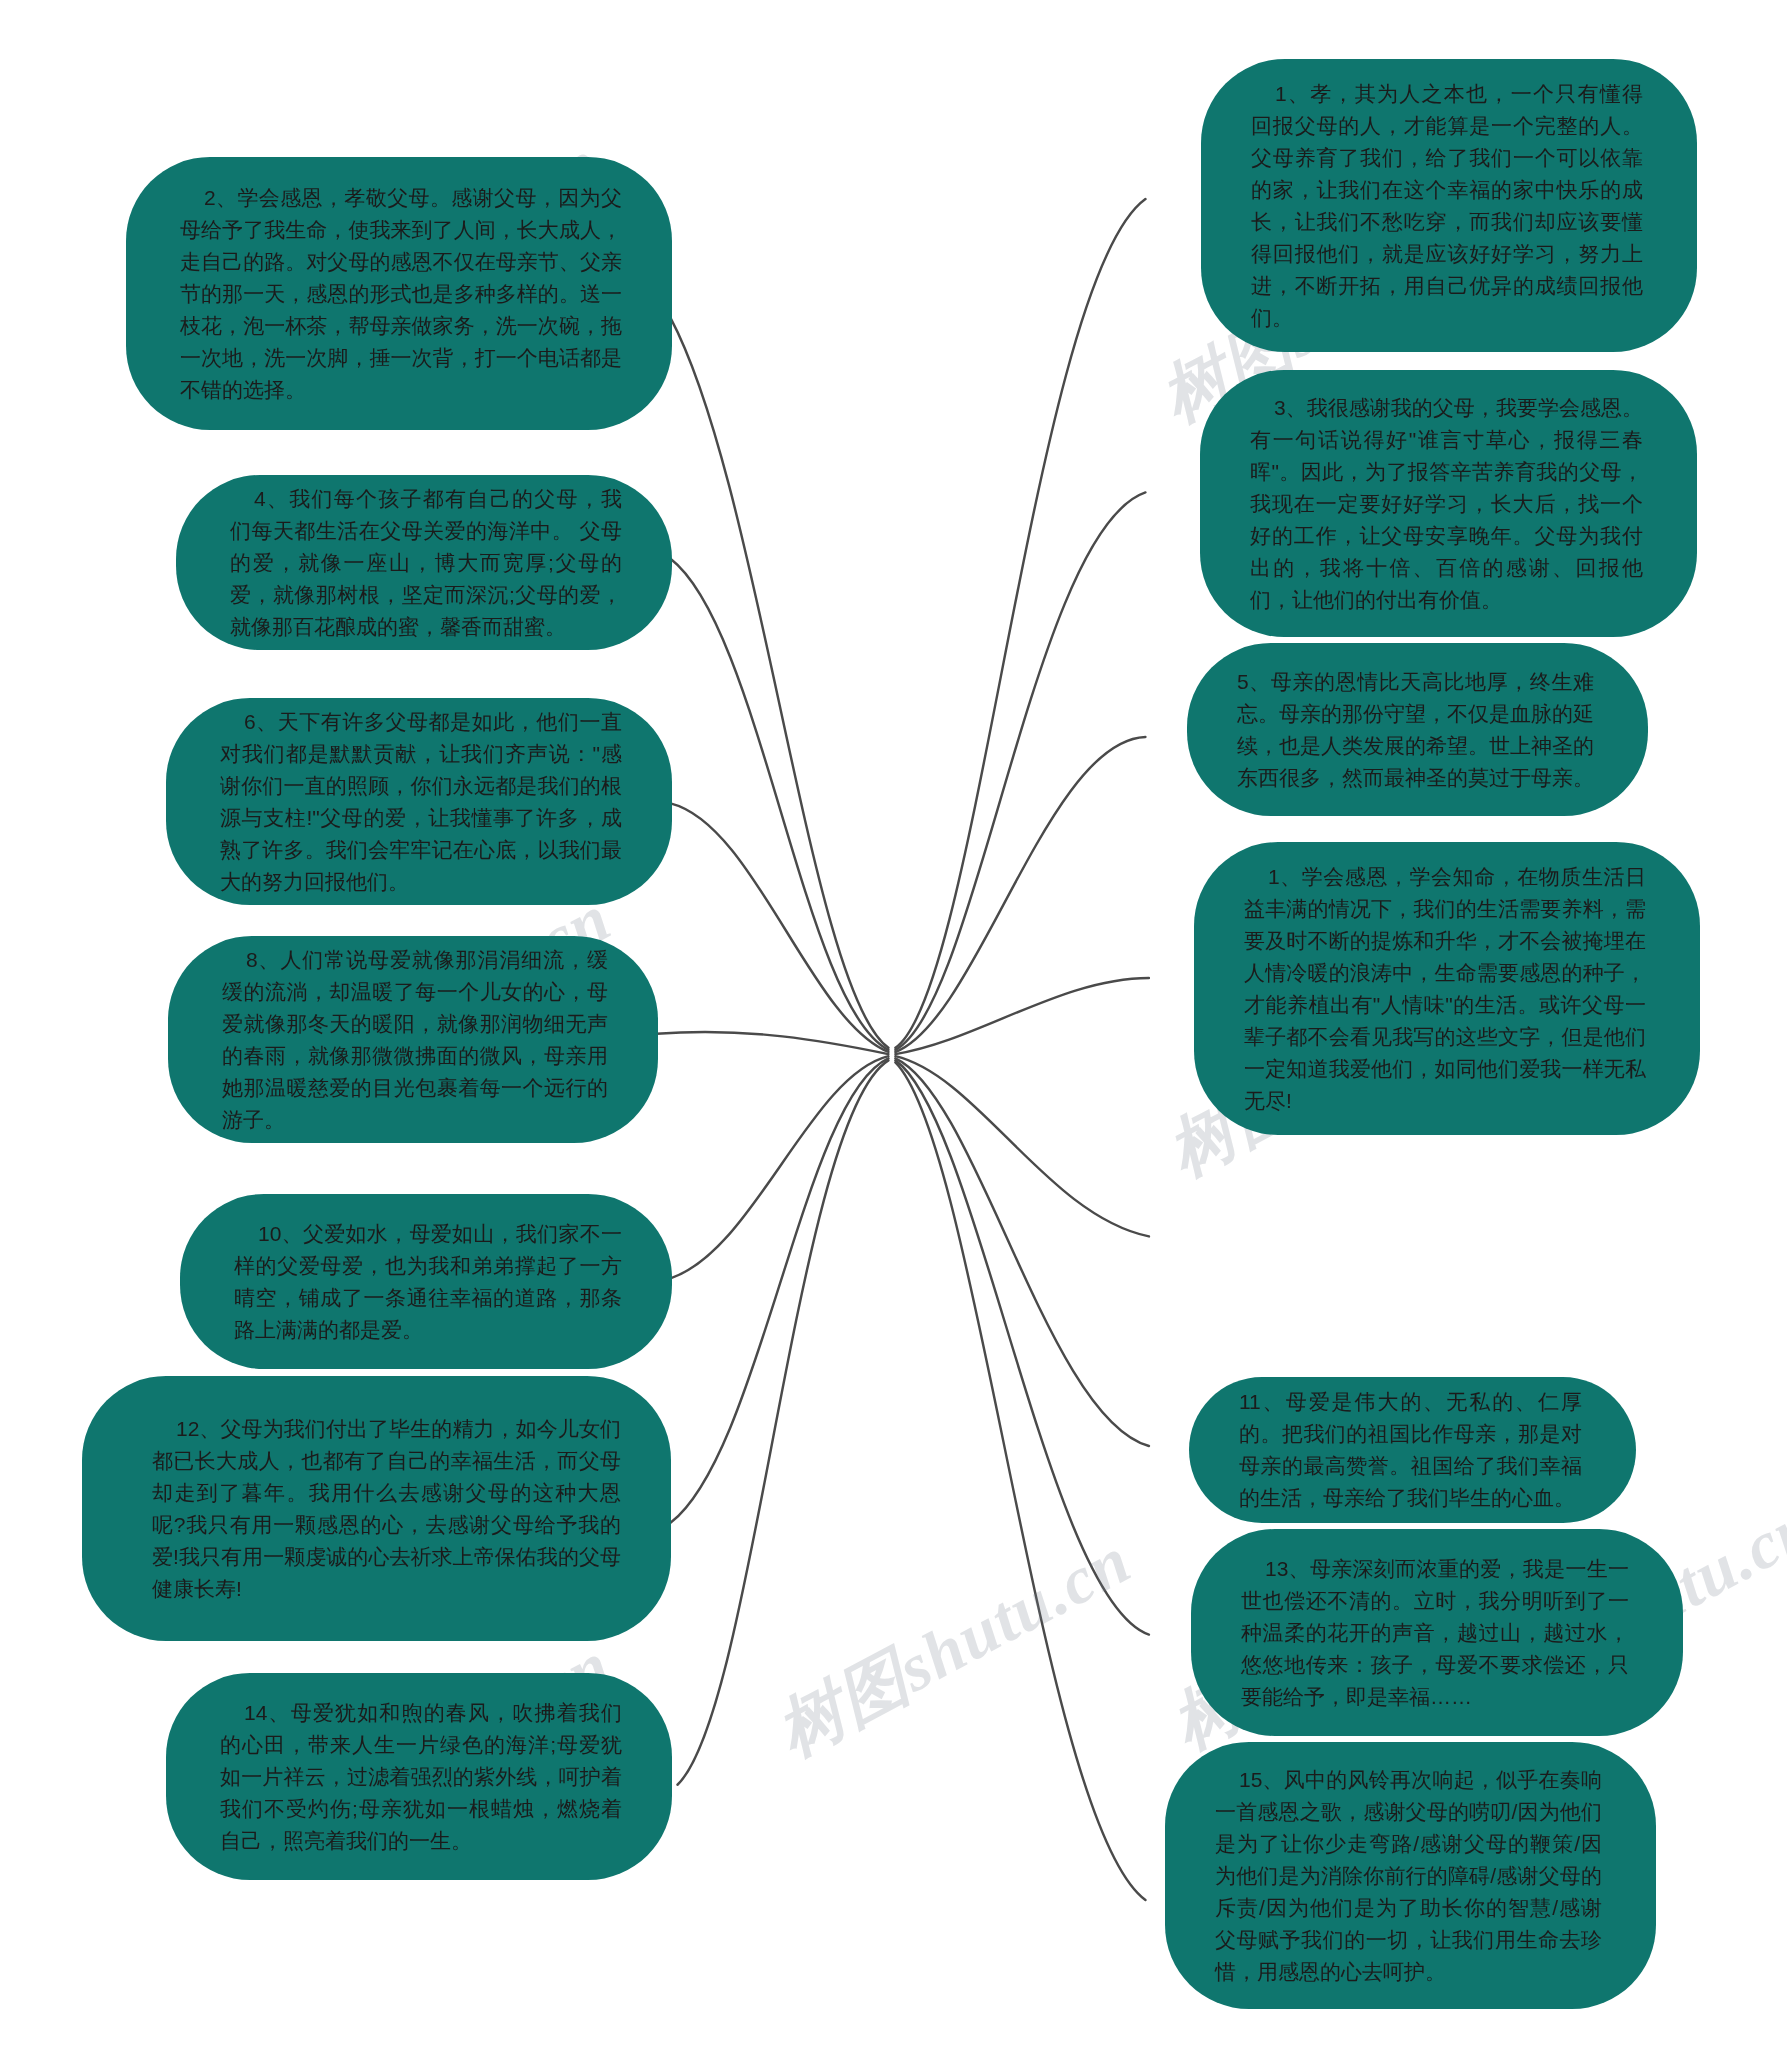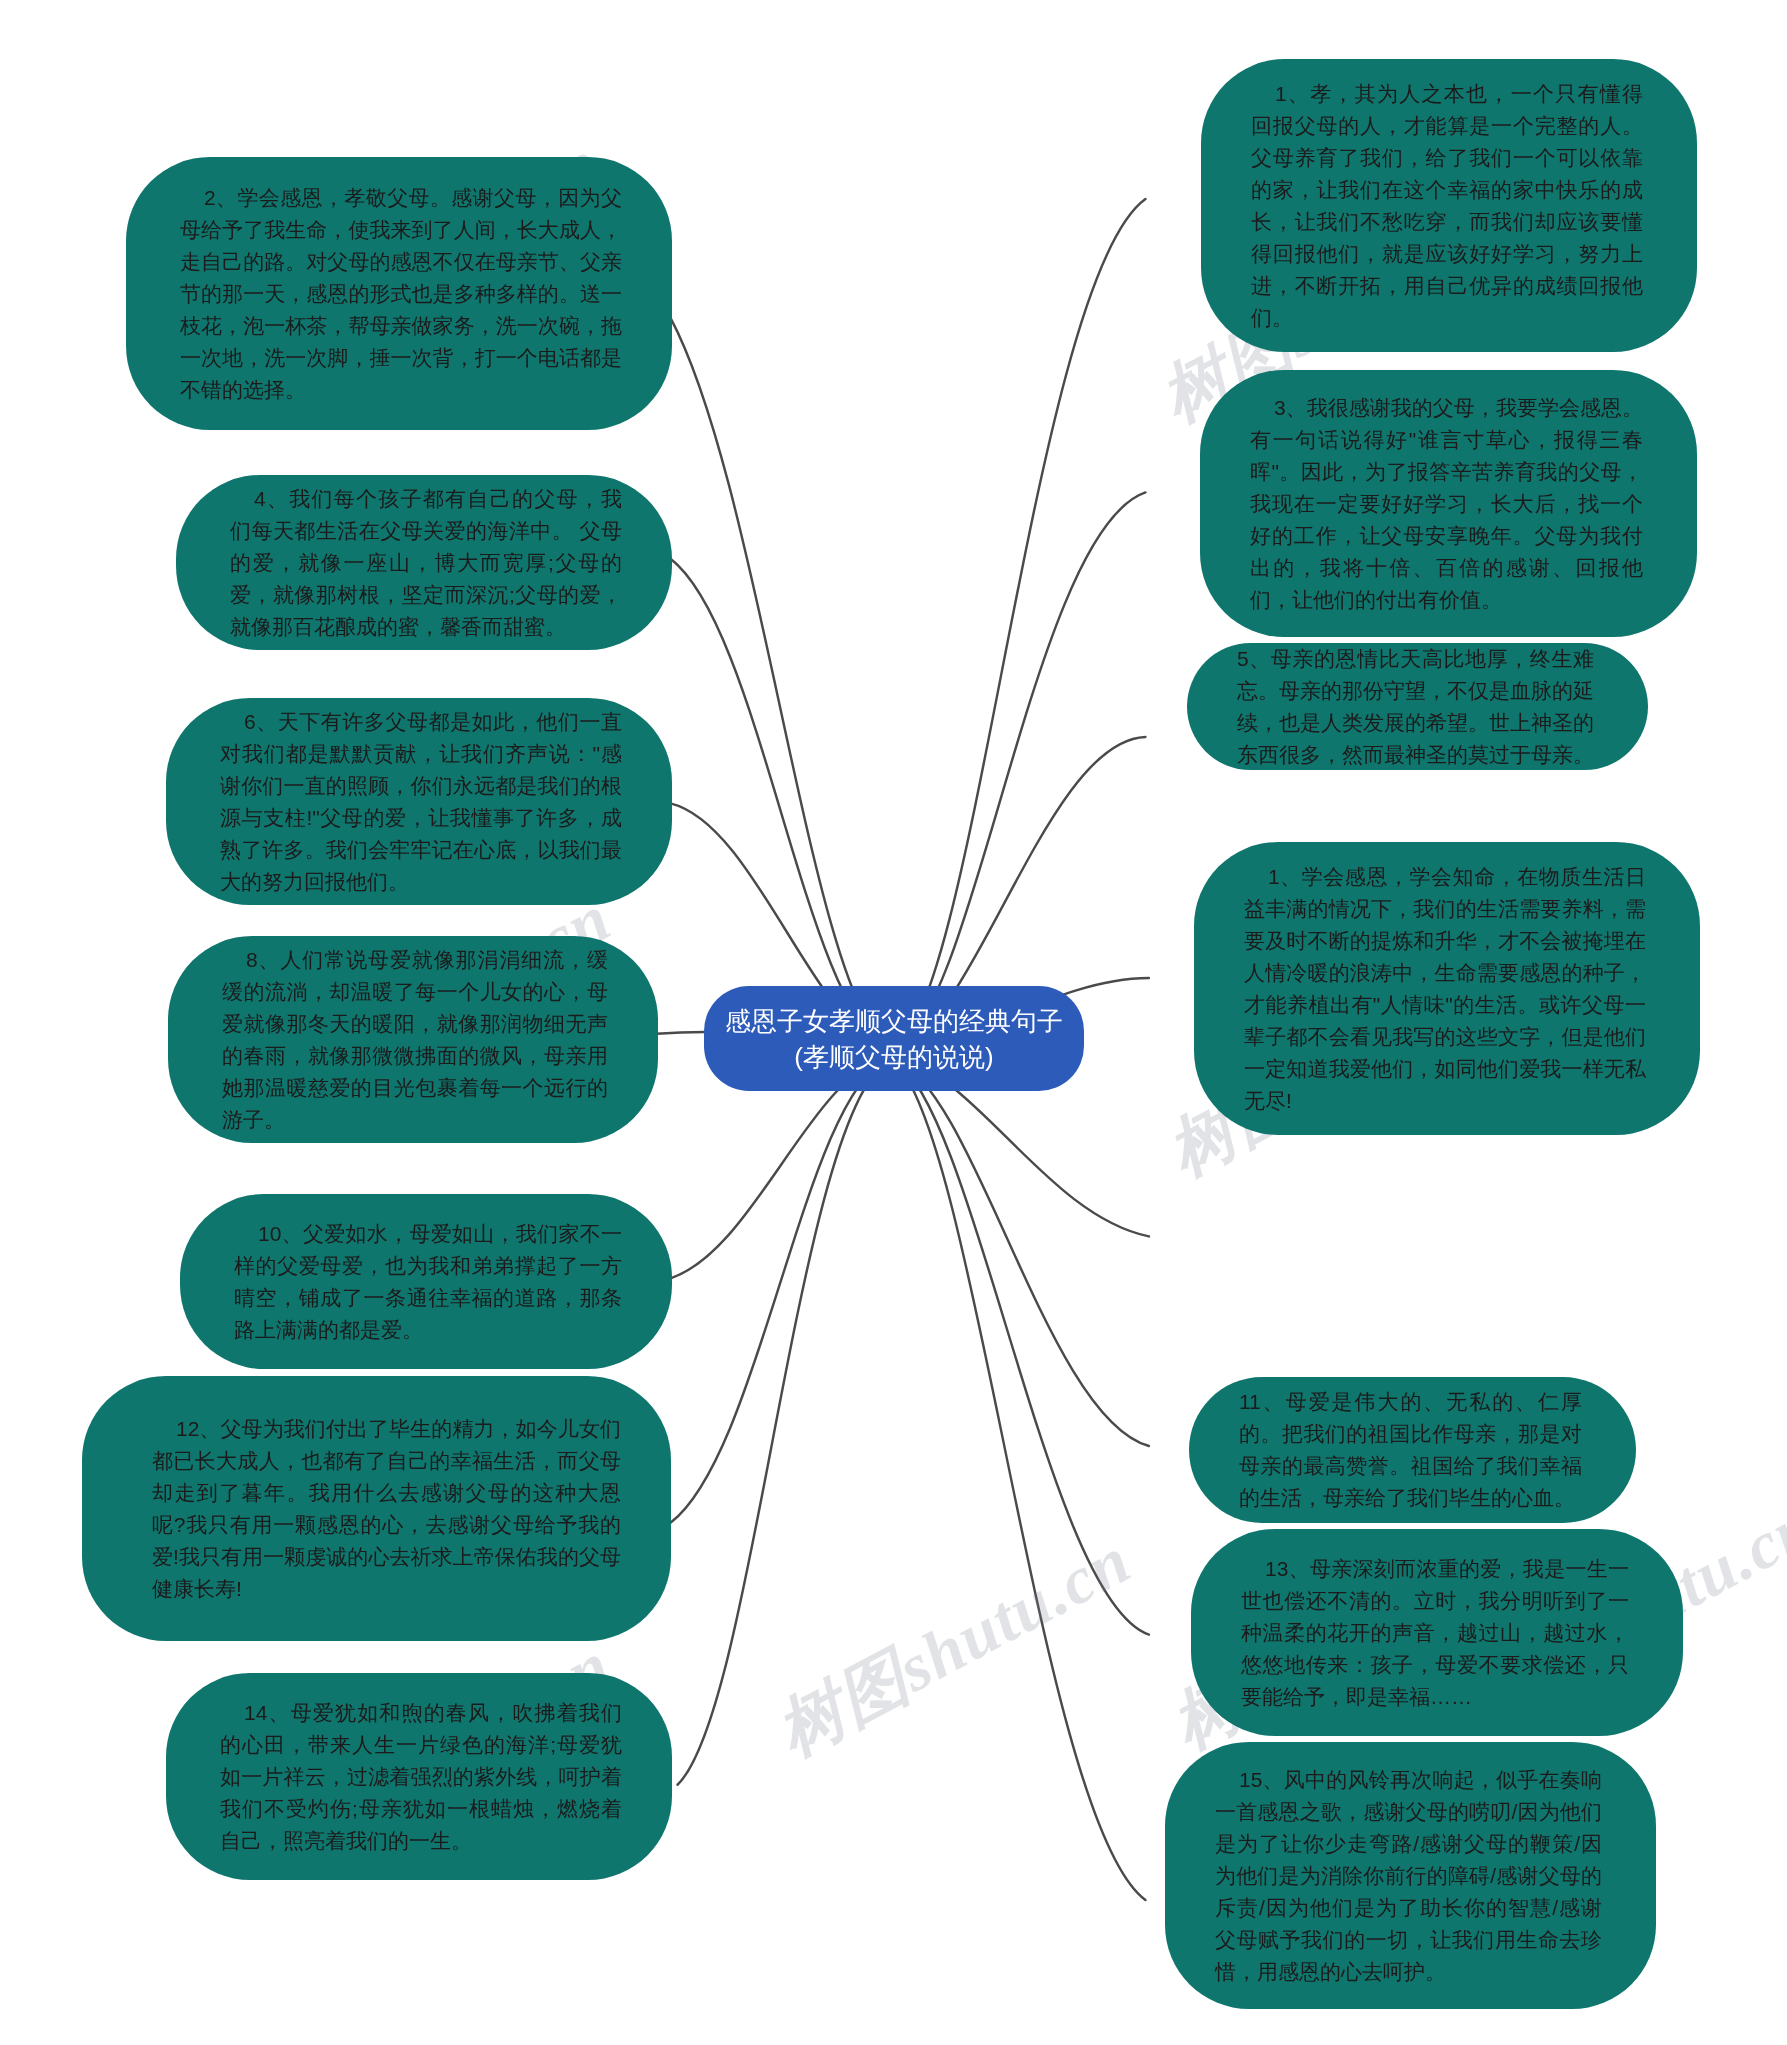--- a/index.html
+++ b/index.html
@@ -130,39 +130,36 @@
   </div>
 
   <div class="node right indent" style="left:1201px;top:59px;width:496px;height:293px;">
     <span class="txt">1、孝，其为人之本也，一个只有懂得回报父母的人，才能算是一个完整的人。父母养育了我们，给了我们一个可以依靠的家，让我们在这个幸福的家中快乐的成长，让我们不愁吃穿，而我们却应该要懂得回报他们，就是应该好好学习，努力上进，不断开拓，用自己优异的成绩回报他们。</span>
   </div>
 
   <div class="node right indent" style="left:1200px;top:370px;width:497px;height:267px;">
     <span class="txt">3、我很感谢我的父母，我要学会感恩。有一句话说得好"谁言寸草心，报得三春晖"。因此，为了报答辛苦养育我的父母，我现在一定要好好学习，长大后，找一个好的工作，让父母安享晚年。父母为我付出的，我将十倍、百倍的感谢、回报他们，让他们的付出有价值。</span>
   </div>
 
-  <div class="node right" style="left:1187px;top:643px;width:461px;height:127px;">
+  <div class="node right" style="left:1187px;top:643px;width:461px;height:173px;">
     <span class="txt">5、母亲的恩情比天高比地厚，终生难忘。母亲的那份守望，不仅是血脉的延续，也是人类发展的希望。世上神圣的东西很多，然而最神圣的莫过于母亲。</span>
   </div>
 
   <div class="node right indent" style="left:1194px;top:842px;width:506px;height:293px;">
     <span class="txt">1、学会感恩，学会知命，在物质生活日益丰满的情况下，我们的生活需要养料，需要及时不断的提炼和升华，才不会被掩埋在人情冷暖的浪涛中，生命需要感恩的种子，才能养植出有"人情味"的生活。或许父母一辈子都不会看见我写的这些文字，但是他们一定知道我爱他们，如同他们爱我一样无私无尽!</span>
   </div>
 
 
   <div class="node right" style="left:1189px;top:1377px;width:447px;height:146px;">
     <span class="txt">11、母爱是伟大的、无私的、仁厚的。把我们的祖国比作母亲，那是对母亲的最高赞誉。祖国给了我们幸福的生活，母亲给了我们毕生的心血。</span>
   </div>
 
   <div class="node right indent" style="left:1191px;top:1529px;width:492px;height:207px;">
     <span class="txt">13、母亲深刻而浓重的爱，我是一生一世也偿还不清的。立时，我分明听到了一种温柔的花开的声音，越过山，越过水，悠悠地传来：孩子，母爱不要求偿还，只要能给予，即是幸福……</span>
   </div>
 
   <div class="node right indent" style="left:1165px;top:1742px;width:491px;height:267px;">
     <span class="txt">15、风中的风铃再次响起，似乎在奏响一首感恩之歌，感谢父母的唠叨/因为他们是为了让你少走弯路/感谢父母的鞭策/因为他们是为消除你前行的障碍/感谢父母的斥责/因为他们是为了助长你的智慧/感谢父母赋予我们的一切，让我们用生命去珍惜，用感恩的心去呵护。</span>
   </div>
 
-  <div id="root" style="left:704px;top:986px;width:380px;height:105px;">
-    <span class="rtxt">感恩子女孝顺父母的经典句子(孝顺父母的说说)</span>
-  </div>
 
 </div>
 
 
 </body></html>

